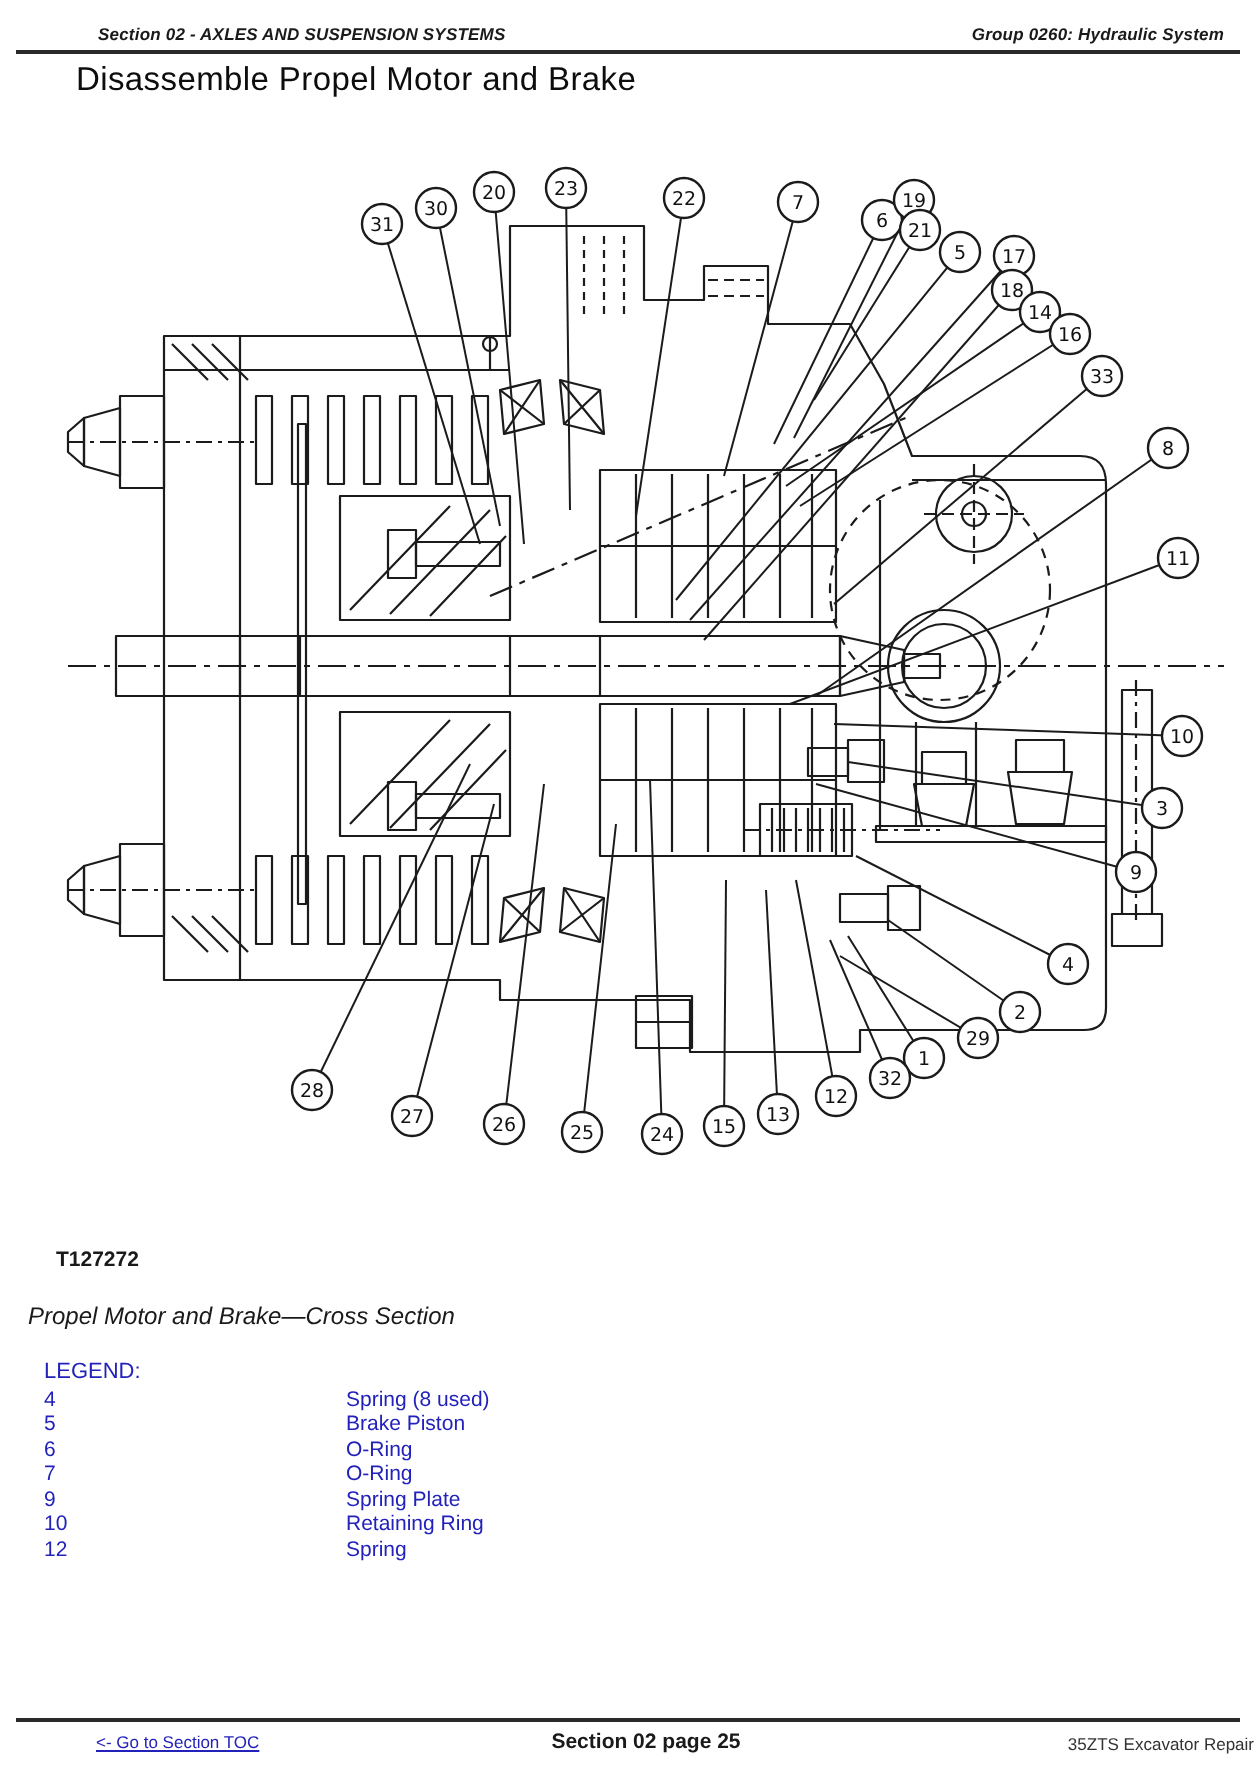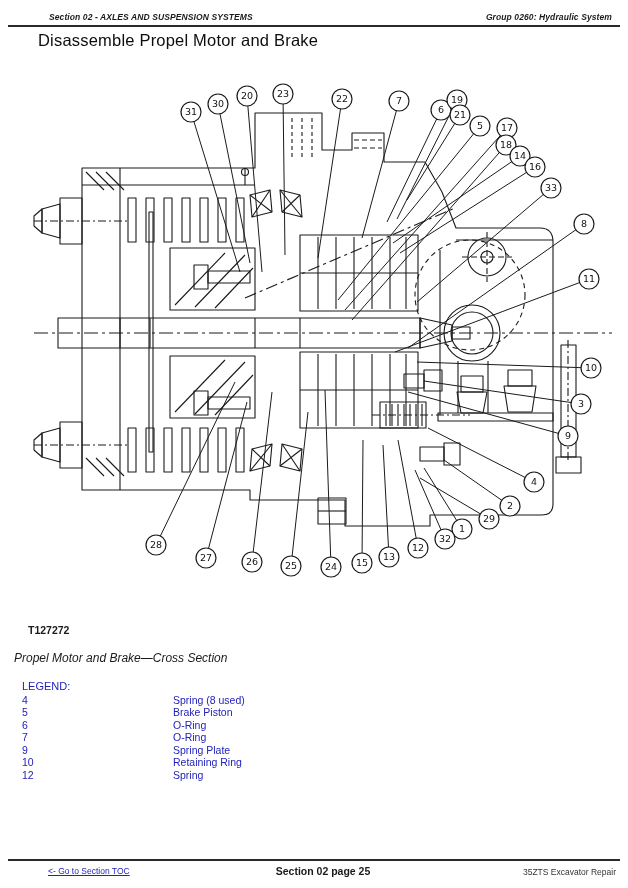--- a/index.html
+++ b/index.html
@@ -21,21 +21,21 @@
   .figid{left:28px;top:624px;font-size:10.5px;font-weight:bold;color:#1a1a1a;}
   .caption{left:14px;top:651px;font-size:12px;font-weight:normal;font-style:italic;color:#1a1a1a;}
   
   .legend{left:22px;top:680px;width:420px;}
   .legend-head{font-size:11px;font-weight:normal;color:#2222bb;margin:0 0 2px 0;}
   .lrow{position:relative;height:12.45px;font-size:10.5px;color:#2222bb;line-height:12.45px;}
   .lrow .num{display:inline-block;width:151px;}
   
   .foot-center{left:0;right:0;top:865px;text-align:center;font-size:10.5px;font-weight:bold;color:#1a1a1a;pointer-events:none;padding-left:18px;}
   .foot-left{left:20px;top:866px;font-size:8.5px;color:#2222bb;text-decoration:underline;cursor:pointer;margin-left:28px;}
-  .foot-right{right:12px;top:867px;font-size:8.5px;color:#333;}
+  .foot-right{right:1px;top:867px;font-size:8.5px;color:#333;}
   
   svg.fig{position:absolute;left:0;top:0;width:628px;height:888px;}
   .draw path,.draw rect,.draw polygon,.draw circle,.draw line{
     fill:none;stroke:#1b1b1b;stroke-width:1.1;stroke-linejoin:round;stroke-linecap:butt;}
   .leader{stroke:#1b1b1b;stroke-width:1;}
   .co-circle{fill:#ffffff;stroke:#1b1b1b;stroke-width:1.2;}
   .co-text{font-family:"DejaVu Sans",sans-serif;font-size:9.5px;fill:#111;text-anchor:middle;}
 </style>
 </head>
 <body>

